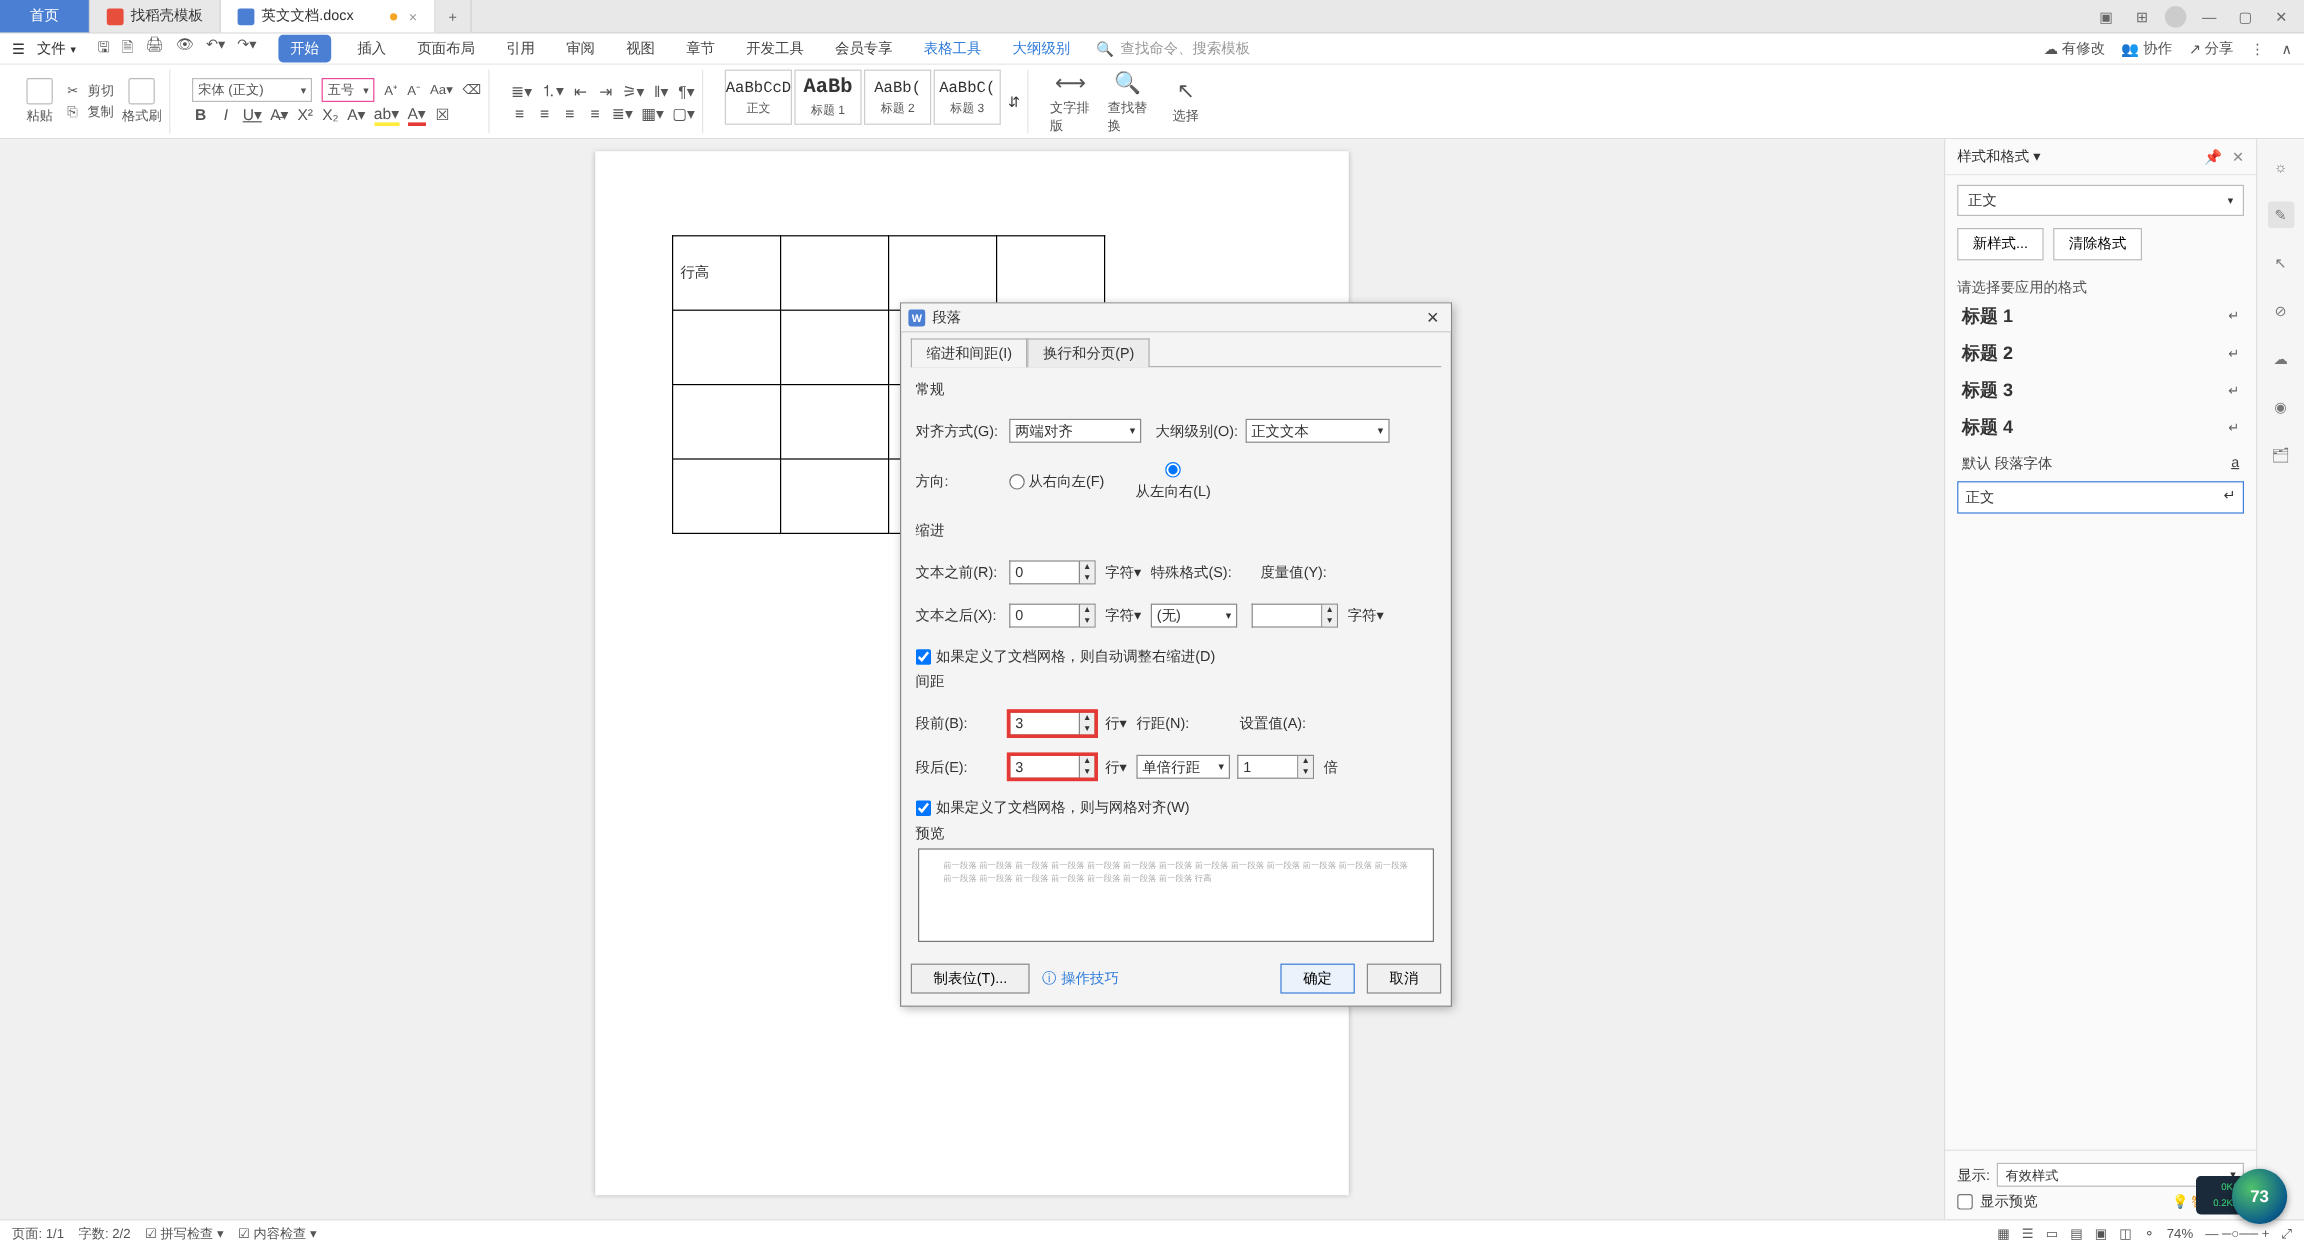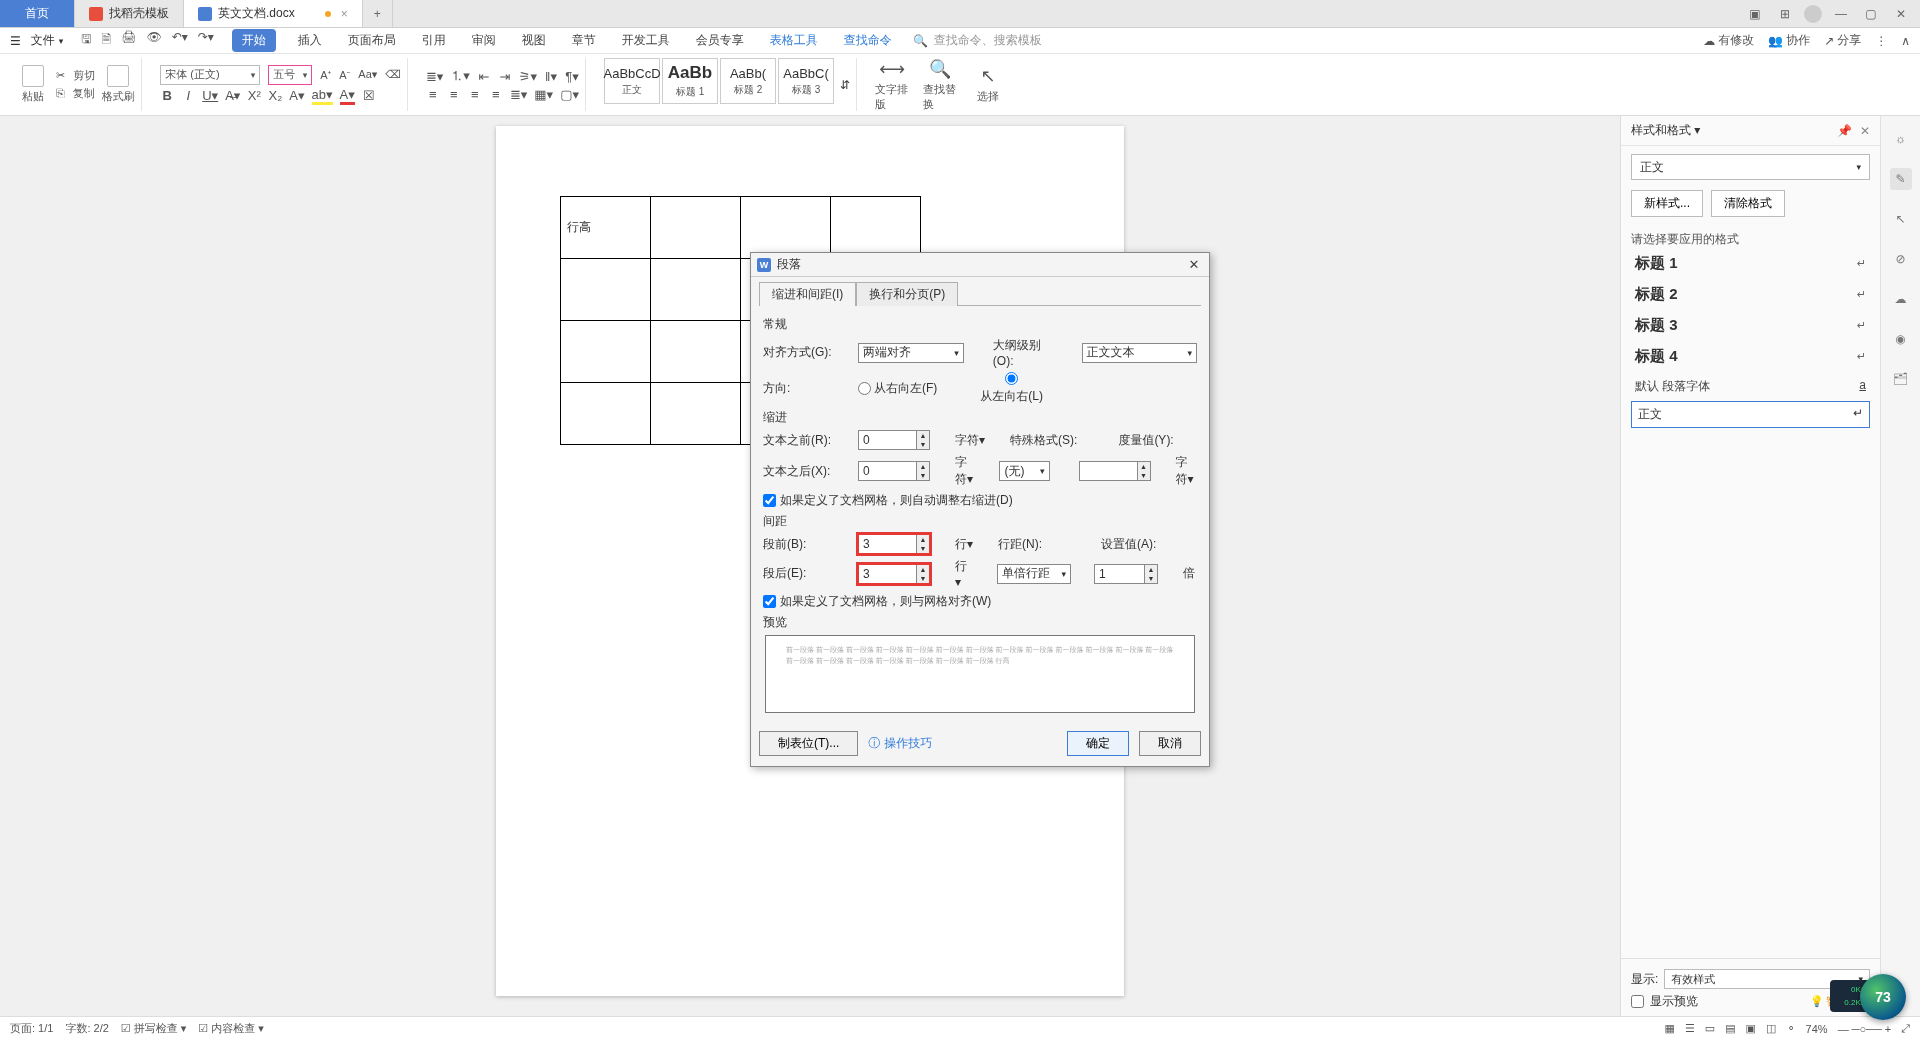--- a/index.html
+++ b/index.html
@@ -34,21 +34,21 @@
 .rgroup.noright { border-right: none; }
 .big-btn { display: flex; flex-direction: column; align-items: center; justify-content:center; width: 34px; font-size: 11px; color: #555; gap:2px;}
 .big-btn .ico { width: 22px; height: 22px; border: 1px solid #bbb; border-radius:2px; }
 .small-row { display:flex; gap:8px; align-items:center; font-size:11px; color:#555; }
 .font-select { border:1px solid #bbb; height:20px; padding:0 4px; width:100px; font-size:11px; display:flex; align-items:center; justify-content:space-between;}
 .size-select { border:1px solid #ec4899; height:20px; width:44px; padding:0 4px; font-size:11px; display:flex; align-items:center; justify-content:space-between;}
 .fmt-btns { display:flex; gap:7px; align-items:center; font-size:13px; color:#555; }
 .fmt-btns span { min-width:14px; text-align:center; }
 .styles-gallery { display:flex; gap:2px; }
 .style-card { width: 56px; height: 46px; border:1px solid #ccc; display:flex; flex-direction:column; align-items:center; justify-content:center; font-size:10px;}
-.style-card .preview { font-size:13px; }
+.style-card .preview { font-size:13px;font-family:Liberation Mono, monospace; }
 .style-card.big .preview { font-size:17px; font-weight:bold; }
 .style-card .lbl { font-size:10px; color:#555; margin-top:2px;}
 
 
 .workspace { position:absolute; top: 116px; left:0; right:40px; bottom:24px; background:#f0f0f0; display:flex; }
 .doc-area { flex:1; display:flex; justify-content:center; align-items:flex-start; overflow:auto; }
 .page { width: 628px; height: 870px; background:#fff; box-shadow: 0 1px 4px rgba(0,0,0,.25); margin-top: 10px; position:relative; }
 .page table { position:absolute; left:64px; top:70px; border-collapse:collapse; }
 .page td { border:1px solid #000; height:62px; }
 .page td.c1 { width:90px; }
@@ -85,21 +85,21 @@
 .statusbar .sb-right { margin-left:auto; display:flex; gap:10px; align-items:center; }
 .dialog { position:absolute; left: 750px; top: 252px; width: 460px; background:#f4f4f4; border:1px solid #888; box-shadow: 2px 2px 8px rgba(0,0,0,.3); }
 .dlg-title { height:24px; background:#f4f4f4; display:flex; align-items:center; padding:0 6px; border-bottom:1px solid #ccc; font-size:12px;}
 .dlg-title .wicon { width:14px; height:14px; background:#4a7fd4; border-radius:2px; margin-right:6px; display:flex;align-items:center;justify-content:center;color:#fff;font-size:9px;font-weight:bold;}
 .dlg-title .x { margin-left:auto; font-size:13px; color:#444; width:18px; text-align:center;}
 .dlg-tabs { display:flex; padding: 4px 8px 0; gap:0; }
 .dlg-tab { border:1px solid #b0b0b0; border-bottom:none; padding:3px 12px; background:#ececec; font-size:12px; position:relative; top:1px;}
 .dlg-tab.active { background:#f4f4f4; z-index:2; }
 .dlg-content { border-top:1px solid #b0b0b0; margin: 0 8px; padding:6px 4px 4px; background:#f4f4f4; }
 .dlg-section-title { font-size:12px; margin: 4px 0; color:#333; }
-.dlg-row { display:flex; align-items:center; gap:23px; margin:4px 0; font-size:12px; }
+.dlg-row { display:flex; align-items:center; gap:6px; margin:16px 0; font-size:12px; }
 .dlg-row label { min-width: 72px; }
 .dlg-select { border:1px solid #888; height:20px; background:#fff; display:flex; align-items:center; justify-content:space-between; padding:0 4px; font-size:12px;}
 .spinner { display:flex; }
 .spinner .num { border:1px solid #888; border-right:none; height:20px; width:58px; background:#fff; padding:0 4px; font-size:12px; display:flex; align-items:center;}
 .spinner .arrows { width:14px; display:flex; flex-direction:column; border:1px solid #888;}
 .spinner .arrows div { flex:1; font-size:7px; text-align:center; line-height:9px; background:#eee;}
 .red-box { outline: 3px solid #e53935; outline-offset: -1px; }
 .dlg-check { display:flex; align-items:center; gap:4px; font-size:12px; margin:4px 0;}
 .dlg-check input { width:13px; height:13px; }
 .dlg-preview { border:1px solid #777; height:78px; margin:4px 2px 8px; background:#fff; padding:8px 20px; font-size:7px; color:#aaa; line-height:1.6; }
@@ -163,21 +163,21 @@
     <span class="menu-tab active">开始</span>
     <span class="menu-tab">插入</span>
     <span class="menu-tab">页面布局</span>
     <span class="menu-tab">引用</span>
     <span class="menu-tab">审阅</span>
     <span class="menu-tab">视图</span>
     <span class="menu-tab">章节</span>
     <span class="menu-tab">开发工具</span>
     <span class="menu-tab">会员专享</span>
     <span class="menu-tab blue">表格工具</span>
-    <span class="menu-tab blue">查找命令</span>
+    <span class="menu-tab blue">大纲级别</span>
   </div>
   <div class="menu-search">
     <span>🔍</span>
     <span>查找命令、搜索模板</span>
   </div>
   <div class="menubar-right">
     <span class="item">
         <span>☁</span>
         <span>有修改</span>
       </span>

